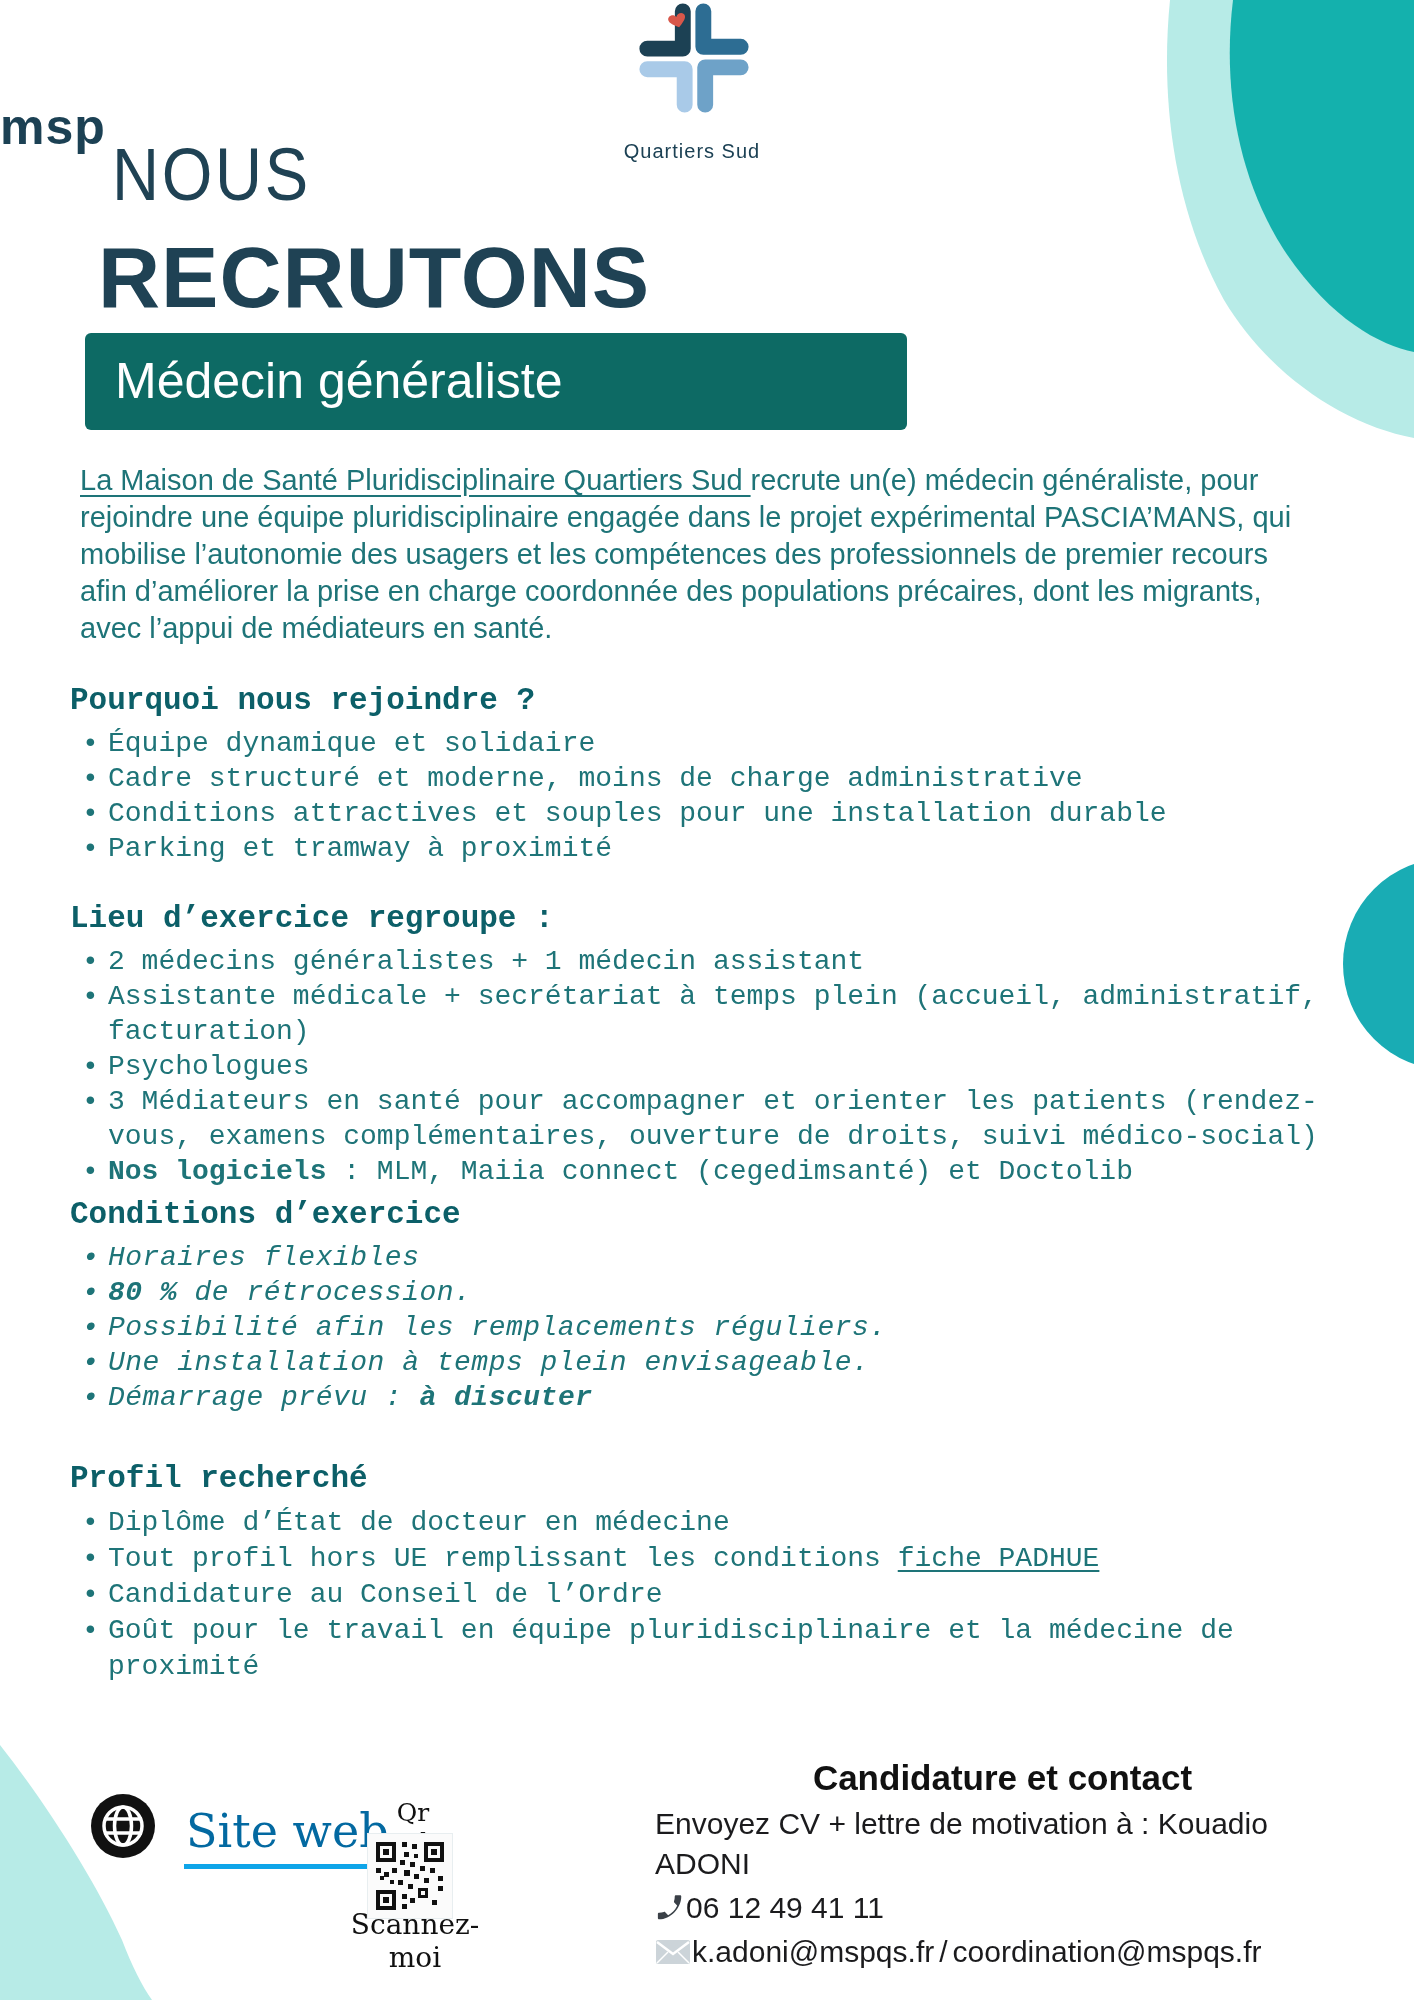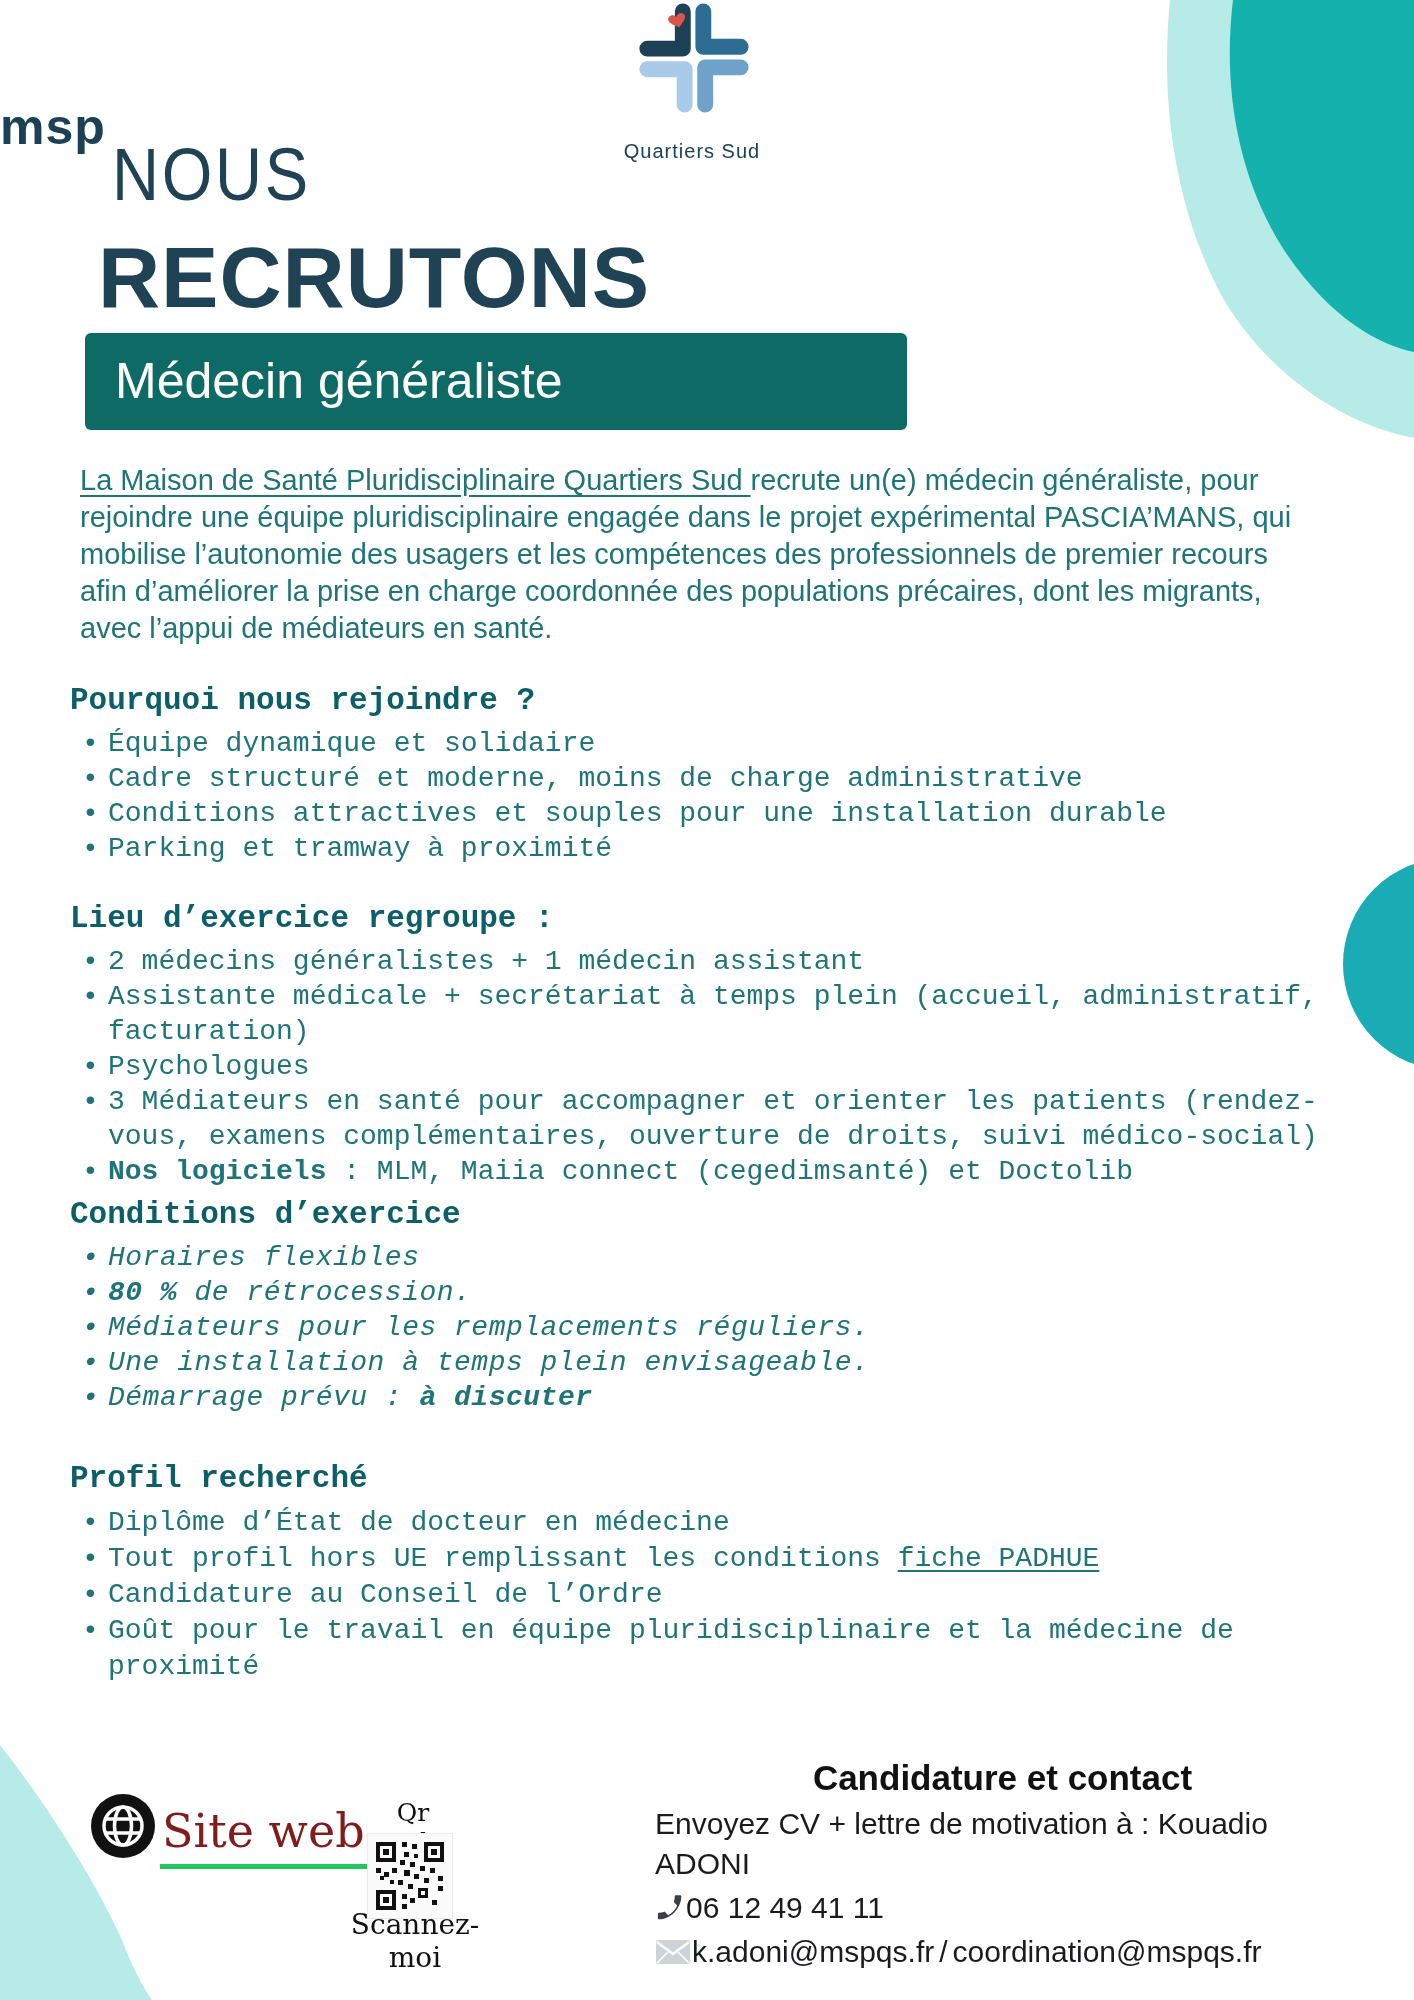--- a/index.html
+++ b/index.html
@@ -38,22 +38,22 @@
   .sec-why{top:683px;}
   .sec-place{top:901px;}
   .sec-cond{top:1197px;}
   .sec-cond ul{font-style:italic;letter-spacing:0.5px;}
   .sec-prof{top:1461px;line-height:36px;}
   .sec-prof ul{line-height:36px;}
   .bld{font-weight:bold;}
   .lnk{text-decoration:underline;text-underline-offset:4px;cursor:pointer;}
   
   .globe{position:absolute;left:90px;top:1793px;width:66px;height:66px;}
-  .siteweb{position:absolute;left:160px;top:1804px;font-family:"DejaVu Serif",serif;
-    font-size:46px;color:#7f1d1d;border-bottom:5px solid #22c55e;padding:0 22px 6px 2px;cursor:pointer;}
+  .siteweb{position:absolute;left:184px;top:1804px;font-family:"DejaVu Serif",serif;
+    font-size:46px;color:#0369a1;border-bottom:5px solid #0ea5e9;padding:0 22px 6px 2px;cursor:pointer;}
   .qr-label{position:absolute;left:368px;top:1798px;width:90px;text-align:center;
     font-family:"DejaVu Serif",serif;font-size:25px;color:#111111;}
   .qr-box{position:absolute;left:368px;top:1834px;width:84px;height:84px;background:#fbfbfb;
     box-shadow:0 0 0 1px #e8eef0;}
   .qr-caption{position:absolute;left:330px;top:1908px;width:170px;text-align:center;
     font-family:"DejaVu Serif",serif;font-size:28px;color:#111111;}
   .contact{position:absolute;left:655px;top:1758px;width:695px;color:#1b1b1d;font-size:30px;line-height:40px;}
   .contact h3{margin:0 0 6px 0;font-size:35px;font-weight:bold;color:#111111;text-align:center;}
   .c-row{display:flex;align-items:center;gap:1px;margin-top:4px;}
   .c-row .ic{flex:0 0 auto;display:inline-flex;}
@@ -115,21 +115,21 @@
       <li>3 Médiateurs en santé pour accompagner et orienter les patients (rendez-vous, examens complémentaires, ouverture de droits, suivi médico-social)</li>
       <li><span class="bld">Nos logiciels</span><span> : MLM, Maiia connect (cegedimsanté) et  Doctolib</span></li>
     </ul>
   </div>
 
   <div class="section sec-cond">
     <h3>Conditions d’exercice</h3>
     <ul>
       <li>Horaires flexibles</li>
       <li><span class="bld">80 %</span><span> de rétrocession.</span></li>
-      <li>Médiateurs pour les remplacements réguliers.</li>
+      <li>Possibilité afin les remplacements réguliers.</li>
       <li>Une installation à temps plein envisageable.</li>
       <li><span>Démarrage prévu : </span><span class="bld">à discuter</span></li>
     </ul>
   </div>
 
   <div class="section sec-prof">
     <h3>Profil recherché</h3>
     <ul>
       <li>Diplôme d’État de docteur en médecine</li>
       <li><span>Tout profil hors UE remplissant les conditions </span><span class="lnk">fiche PADHUE</span></li>

